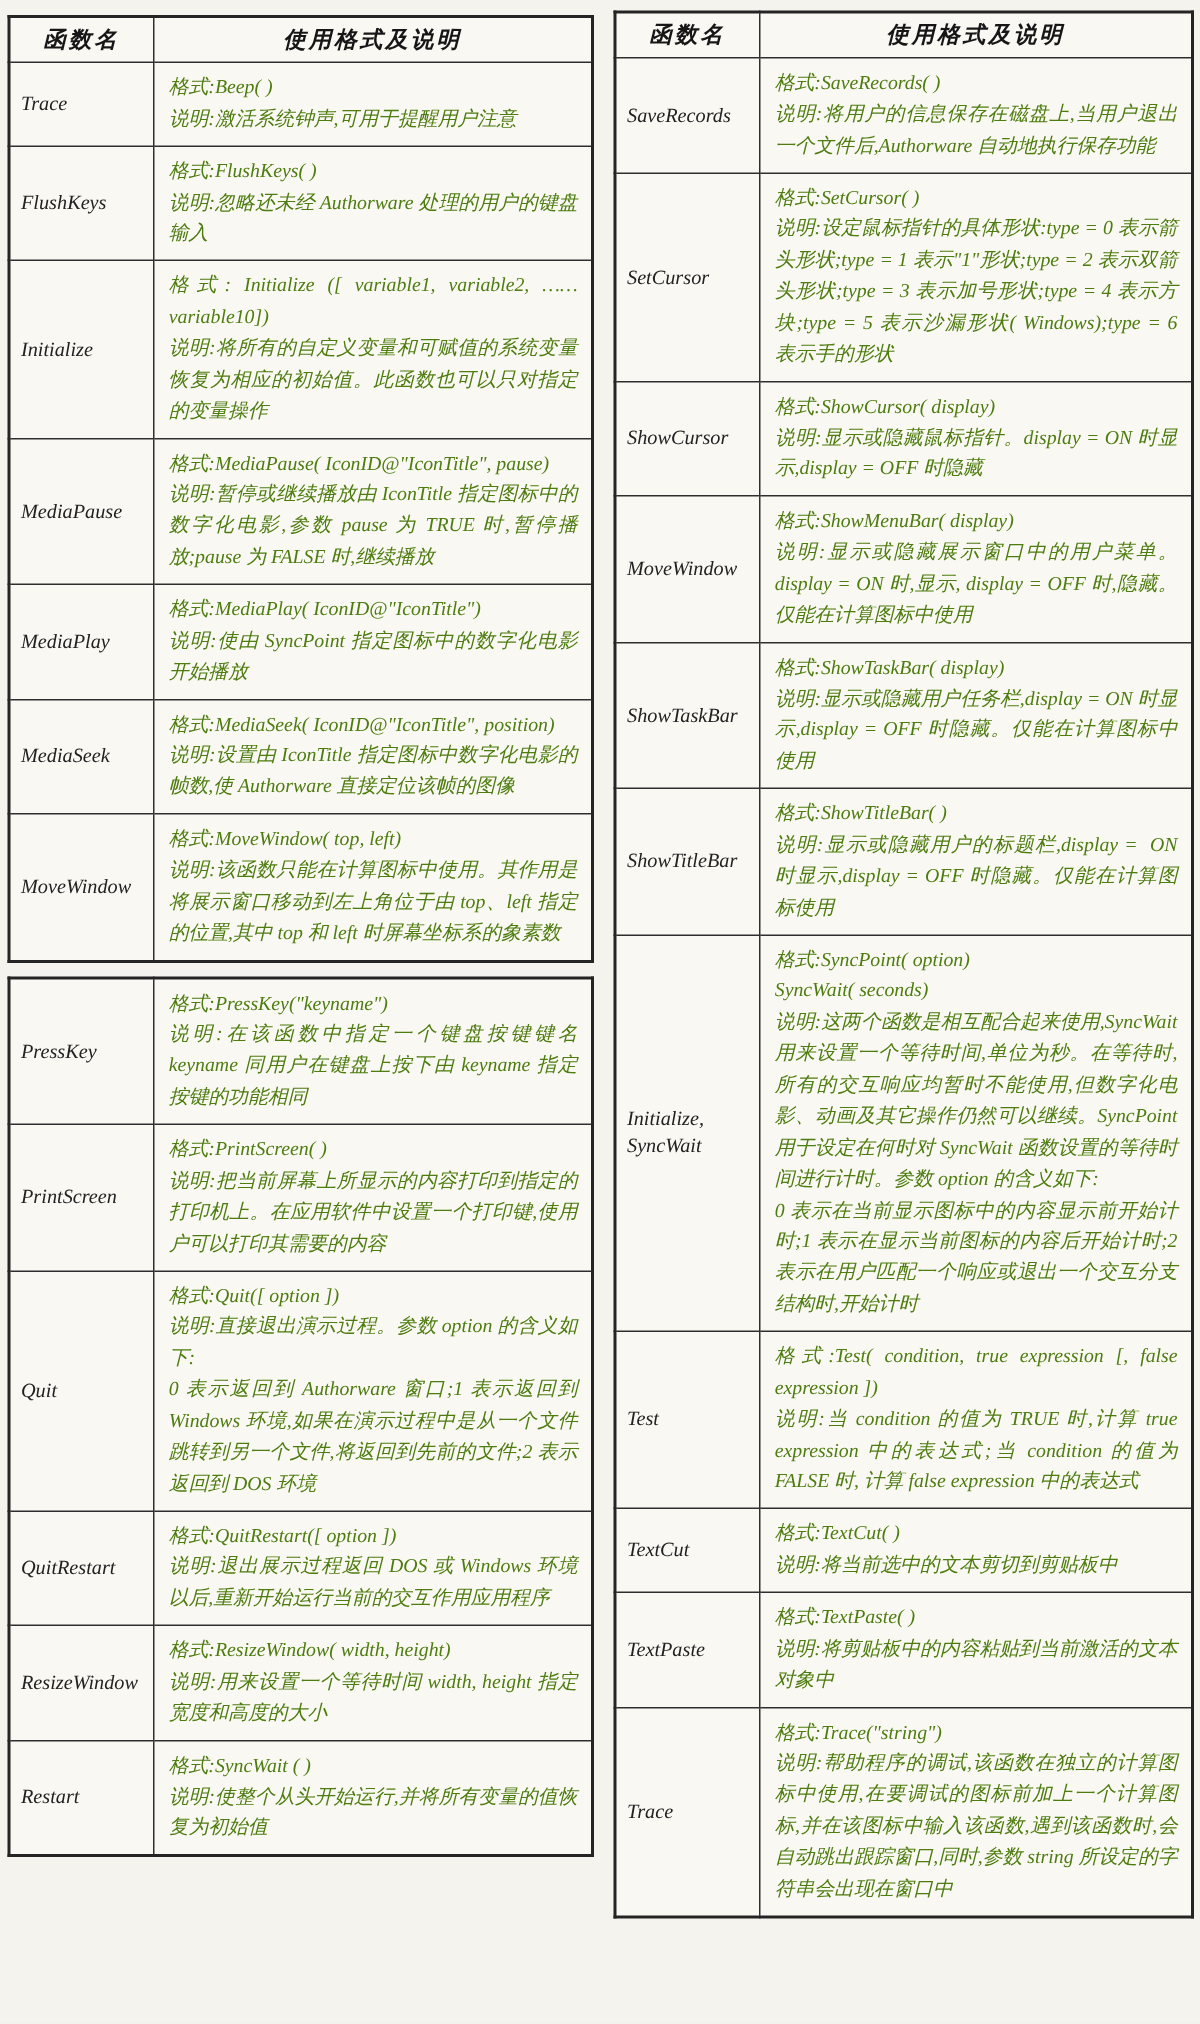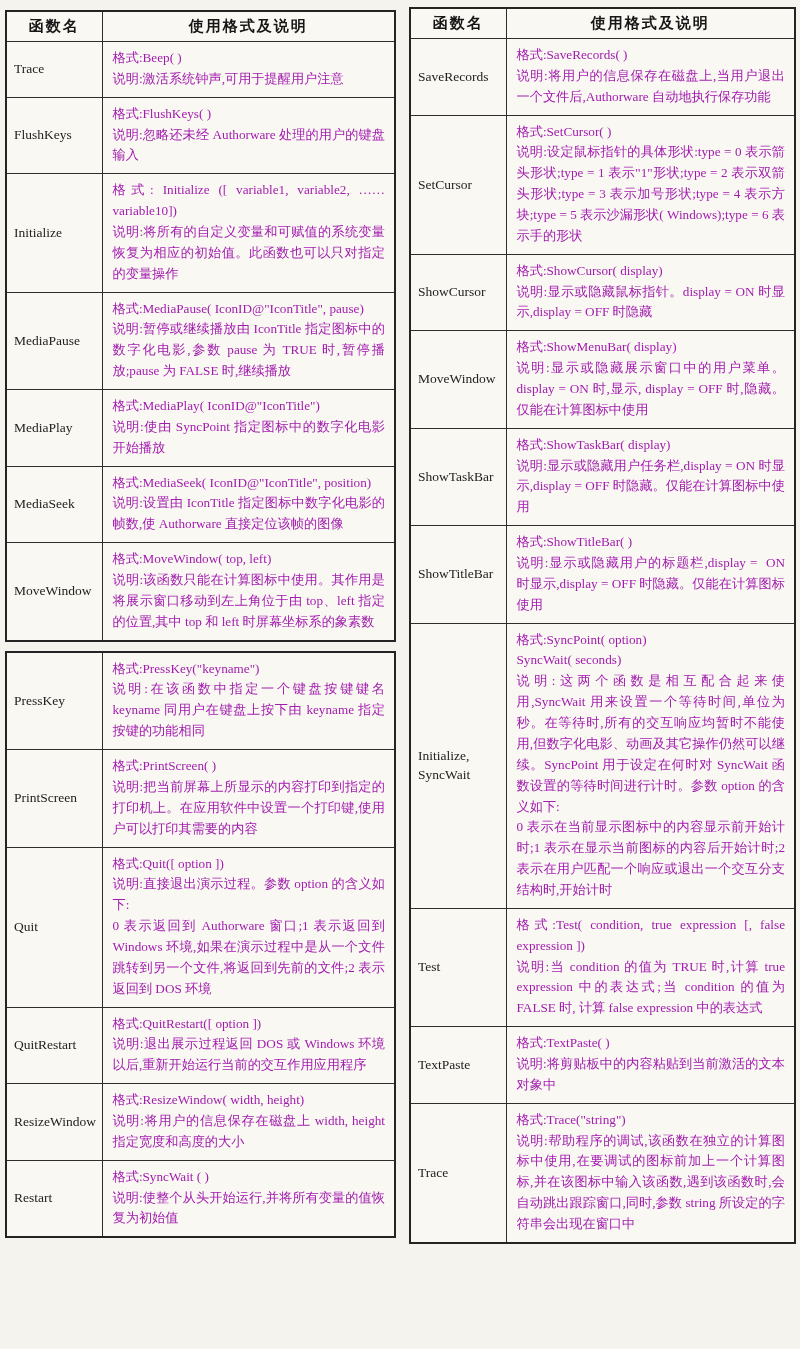--- a/index.html
+++ b/index.html
@@ -5,20 +5,21 @@
   html,body{margin:0;padding:0;}
   body{
     width:800px;height:1349px;
     background:#eeece7;
     font-family:"Liberation Serif","DejaVu Serif",serif;
     color:#1f1f1f;
   }
   .page{
     position:relative;width:800px;height:1349px;overflow:hidden;
     background:#f5f3ee;
+    font-style:italic;
   }
   .col{position:absolute;top:0;}
   .col-left{left:5px;width:391px;top:10px;}
   .col-right{left:409px;width:387px;top:7px;}
   table.fn-table{
     border-collapse:collapse;width:100%;
     background:#faf8f3;
     border:2.5px solid #242424;
     table-layout:fixed;
   }
@@ -32,21 +33,21 @@
     padding:5px 2px;letter-spacing:2px;color:#161616;
   }
   .fn-table col.name-col{width:96px;}
   .fn-table td.c-name{
     font-size:13.5px;padding:4px 2px 4px 7px;
     white-space:pre-line;line-height:1.35;
     color:#222;
   }
   .fn-table td.c-usage{
     font-size:13.2px;padding:6px 9px 7px 10px;
-    line-height:1.58;color:#a21caf;
+    line-height:1.58;color:#4d7c0f;
   }
   .c-usage .line{
     white-space:pre-wrap;word-break:break-word;
     text-align:justify;
   }
 </style>
 </head>
 <body>
 
 <div class="page">
@@ -148,21 +149,21 @@
             <td class="c-name">QuitRestart</td>
             <td class="c-usage">
               <div class="line">格式:QuitRestart([ option ])</div>
               <div class="line">说明:退出展示过程返回 DOS 或 Windows 环境以后,重新开始运行当前的交互作用应用程序</div>
             </td>
           </tr>
           <tr>
             <td class="c-name">ResizeWindow</td>
             <td class="c-usage">
               <div class="line">格式:ResizeWindow( width, height)</div>
-              <div class="line">说明:将用户的信息保存在磁盘上 width, height 指定宽度和高度的大小</div>
+              <div class="line">说明:用来设置一个等待时间 width, height 指定宽度和高度的大小</div>
             </td>
           </tr>
           <tr>
             <td class="c-name">Restart</td>
             <td class="c-usage">
               <div class="line">格式:SyncWait ( )</div>
               <div class="line">说明:使整个从头开始运行,并将所有变量的值恢复为初始值</div>
             </td>
           </tr>
         </tbody>
@@ -235,20 +236,27 @@
             </td>
           </tr>
           <tr>
             <td class="c-name">Test</td>
             <td class="c-usage">
               <div class="line">格式:Test( condition, true expression [, false expression ])</div>
               <div class="line">说明:当 condition 的值为 TRUE 时,计算 true expression 中的表达式;当 condition 的值为 FALSE 时, 计算 false expression 中的表达式</div>
             </td>
           </tr>
           <tr>
+            <td class="c-name">TextCut</td>
+            <td class="c-usage">
+              <div class="line">格式:TextCut( )</div>
+              <div class="line">说明:将当前选中的文本剪切到剪贴板中</div>
+            </td>
+          </tr>
+          <tr>
             <td class="c-name">TextPaste</td>
             <td class="c-usage">
               <div class="line">格式:TextPaste( )</div>
               <div class="line">说明:将剪贴板中的内容粘贴到当前激活的文本对象中</div>
             </td>
           </tr>
           <tr>
             <td class="c-name">Trace</td>
             <td class="c-usage">
               <div class="line">格式:Trace("string")</div>

